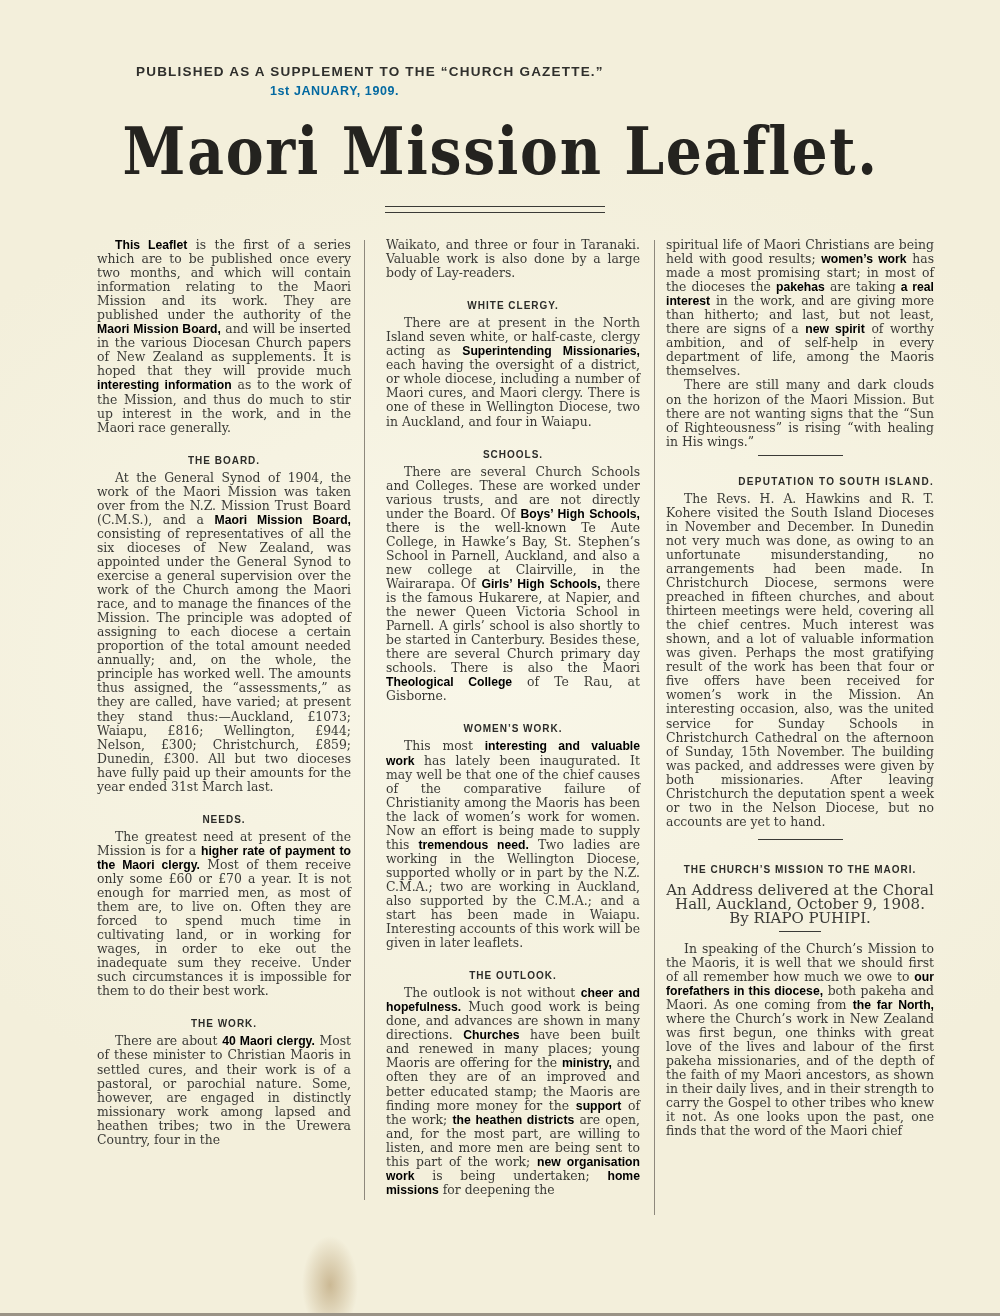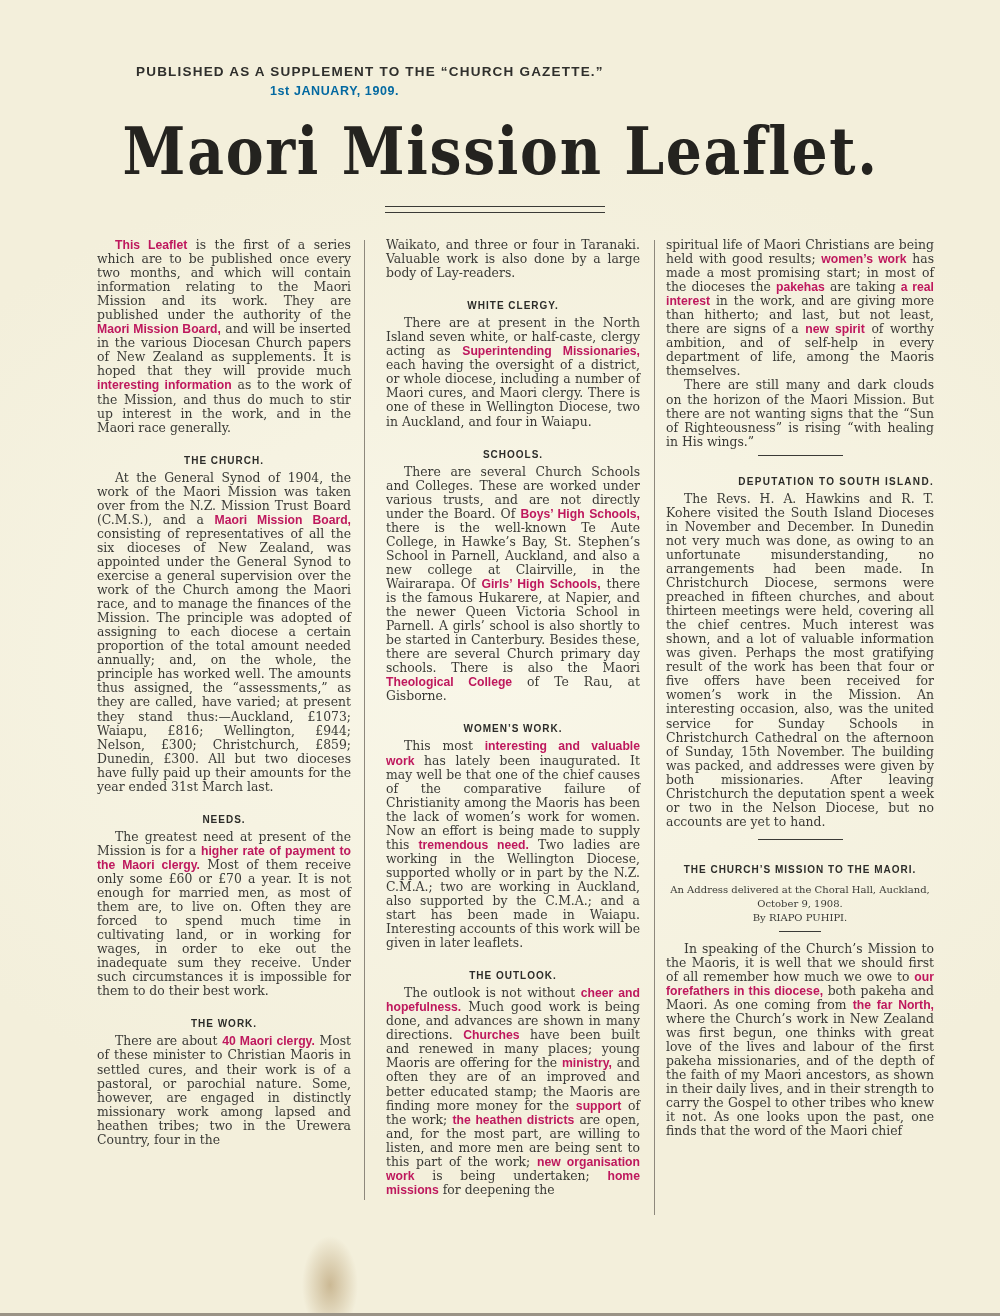--- a/index.html
+++ b/index.html
@@ -50,46 +50,46 @@
   .col p { margin: 0; text-indent: 18px; hyphens: manual; }
   .col p.noindent { text-indent: 0; }
   .col h3 {
     margin: 19px 0 3px 0; text-align: center;
     font-family: "Liberation Sans", "DejaVu Sans", sans-serif;
     font-weight: bold; font-size: 10px; letter-spacing: 1px; color: #2c2c29;
   }
   .col h3.wide { letter-spacing: 1.3px; text-align: right; }
   b {
     font-family: "Liberation Sans", "DejaVu Sans", sans-serif;
-    font-weight: bold; color: #be185d; font-size: 12.2px;
+    font-weight: bold; color: #000000; font-size: 12.2px;
   }
   .short-rule { width: 85px; height: 0; border-top: 1.2px solid #3a3a36; margin: 6px auto 8px auto; }
   .tiny-rule { width: 42px; height: 0; border-top: 1.2px solid #3a3a36; margin: 6px auto 10px auto; }
-  .byline { text-align: center; font-size: 10px; line-height: 14px; }
+  .byline { text-align: center; font-size: 15px; line-height: 14px; }
 </style>
 </head>
 <body>
 
 <div class="page"></div>
 <div class="bottom-edge"></div>
 
 <div class="supplement">PUBLISHED AS A SUPPLEMENT TO THE “CHURCH GAZETTE.”</div>
 <div class="dateline">1st JANUARY, 1909.</div>
 <div class="masthead">Maori Mission Leaflet.</div>
 <div class="double-rule"></div>
 
 <div class="vrule" style="left:364px; top:240px; height:960px;"></div>
 <div class="vrule" style="left:654px; top:240px; height:975px;"></div>
 
 <div class="col col1">
   <p>
     <b>This Leaflet</b><span> is the first of a series which are to be published once every two months, and which will contain information relating to the Maori Mission and its work. They are published under the authority of the </span><b>Maori Mission Board,</b><span> and will be inserted in the various Diocesan Church papers of New Zealand as supplements. It is hoped that they will provide much </span><b>interesting information</b><span> as to the work of the Mission, and thus do much to stir up interest in the work, and in the Maori race generally.</span>
   </p>
 
-  <h3>THE CHURCH.</h3>
+  <h3>THE BOARD.</h3>
   <p>
     <span>At the General Synod of 1904, the work of the Maori Mission was taken over from the N.Z. Mission Trust Board (C.M.S.), and a </span><b>Maori Mission Board,</b><span> consisting of representatives of all the six dioceses of New Zealand, was appointed under the General Synod to exercise a general supervision over the work of the Church among the Maori race, and to manage the finances of the Mission. The principle was adopted of assigning to each diocese a certain proportion of the total amount needed annually; and, on the whole, the principle has worked well. The amounts thus assigned, the “assessments,” as they are called, have varied; at present they stand thus:—Auckland, £1073; Waiapu, £816; Wellington, £944; Nelson, £300; Christchurch, £859; Dunedin, £300. All but two dioceses have fully paid up their amounts for the year ended 31st March last.</span>
   </p>
 
   <h3>NEEDS.</h3>
   <p>
     <span>The greatest need at present of the Mission is for a </span><b>higher rate of payment to the Maori clergy.</b><span> Most of them receive only some £60 or £70 a year. It is not enough for married men, as most of them are, to live on. Often they are forced to spend much time in cultivating land, or in working for wages, in order to eke out the inadequate sum they receive. Under such circumstances it is impossible for them to do their best work.</span>
   </p>
 
   <h3>THE WORK.</h3>

